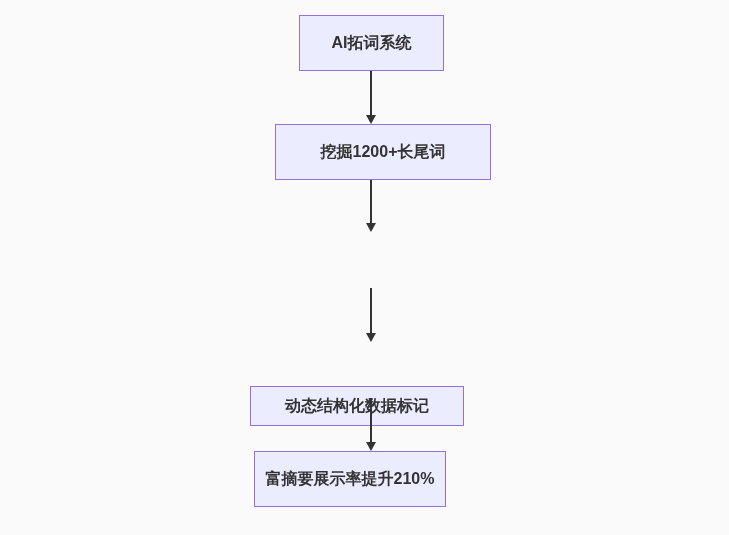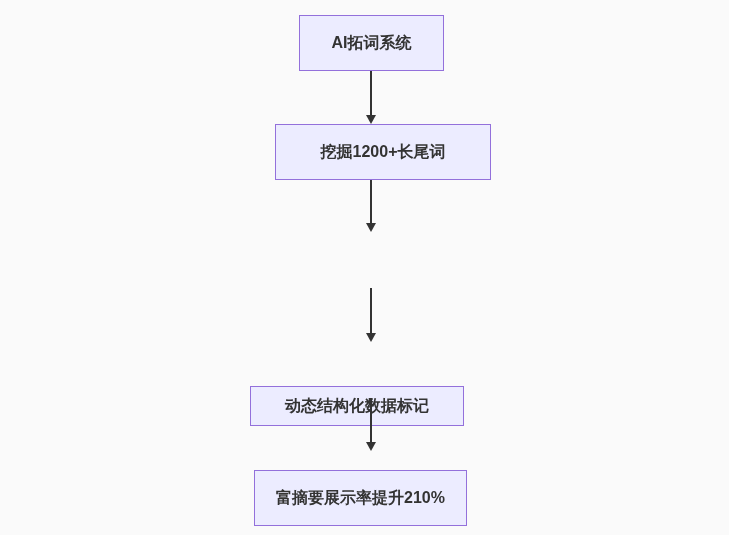--- a/index.html
+++ b/index.html
@@ -51,21 +51,21 @@
     height: 0;
     border-left: 5px solid transparent;
     border-right: 5px solid transparent;
     border-top: 9px solid #333333;
   }
   
   #node-1 { left: 299px; top: 15px;  width: 145px; height: 56px; }
   #node-2 { left: 275px; top: 124px; width: 216px; height: 56px; }
   #node-3 { left: 262px; top: 232px; width: 220px; height: 56px; }
   #node-4 { left: 250px; top: 342px; width: 214px; height: 40px; margin-top: 44px; }
-  #node-5 { left: 254px; top: 470px; width: 213px; height: 56px; }
+  #node-5 { left: 254px; top: 451px; width: 192px; height: 56px; }
   
   #arrow-1 { top: 71px;  height: 44px; }
   #arrow-2 { top: 180px; height: 43px; }
   #arrow-3 { top: 288px; height: 45px; }
   #arrow-4 { top: 398px; height: 44px; }
 </style>
 </head>
 <body>
 
 <div class="canvas">

